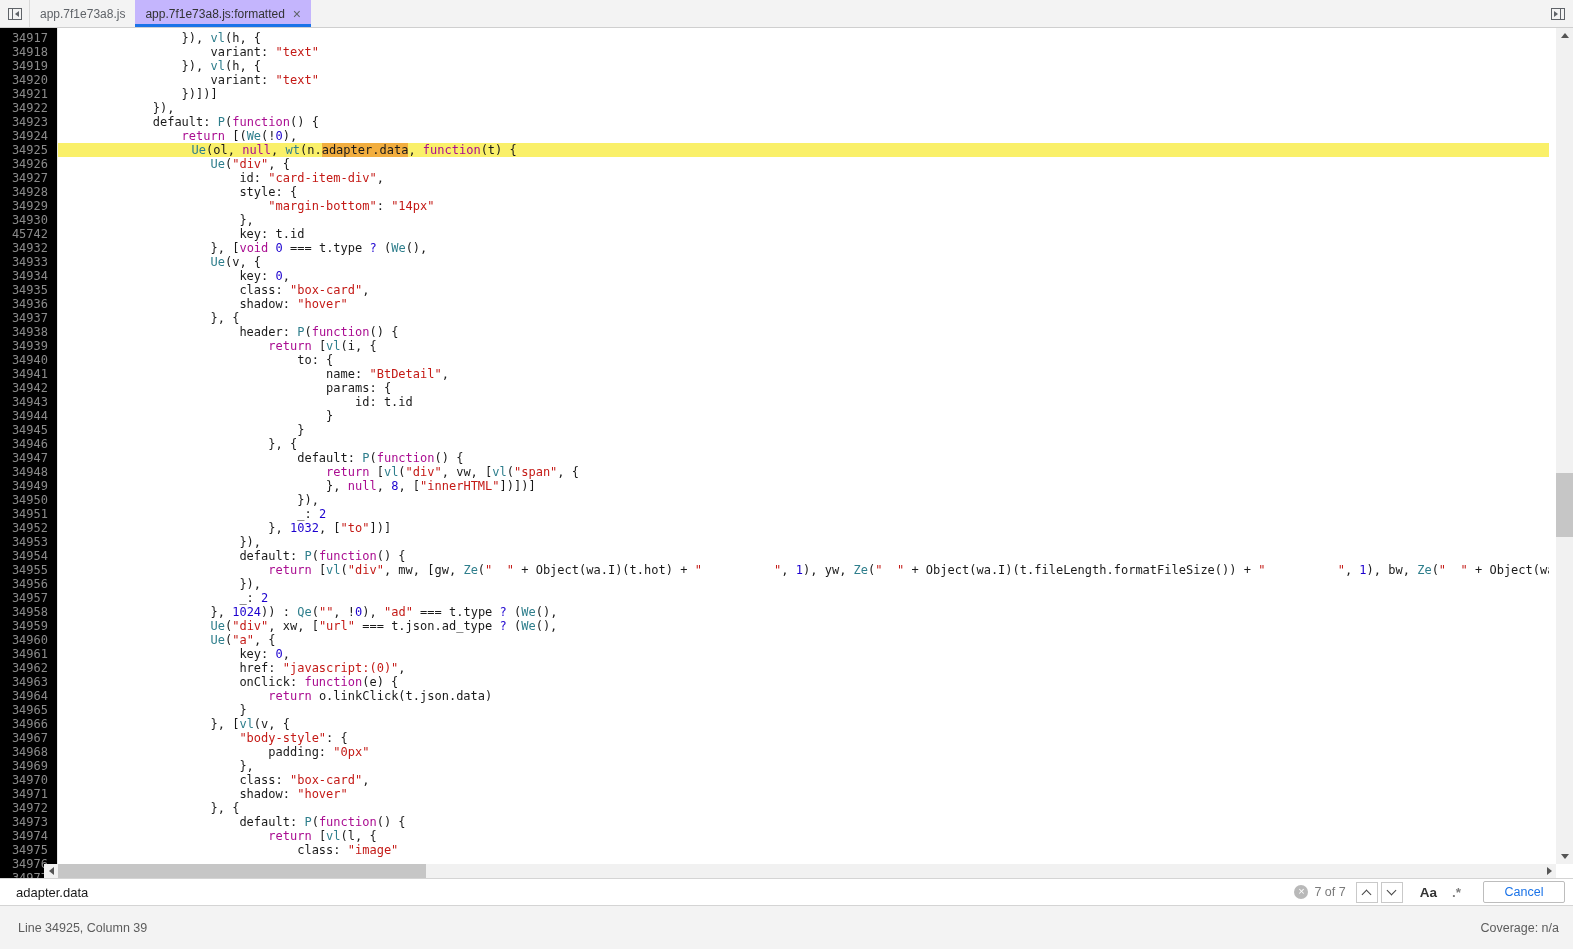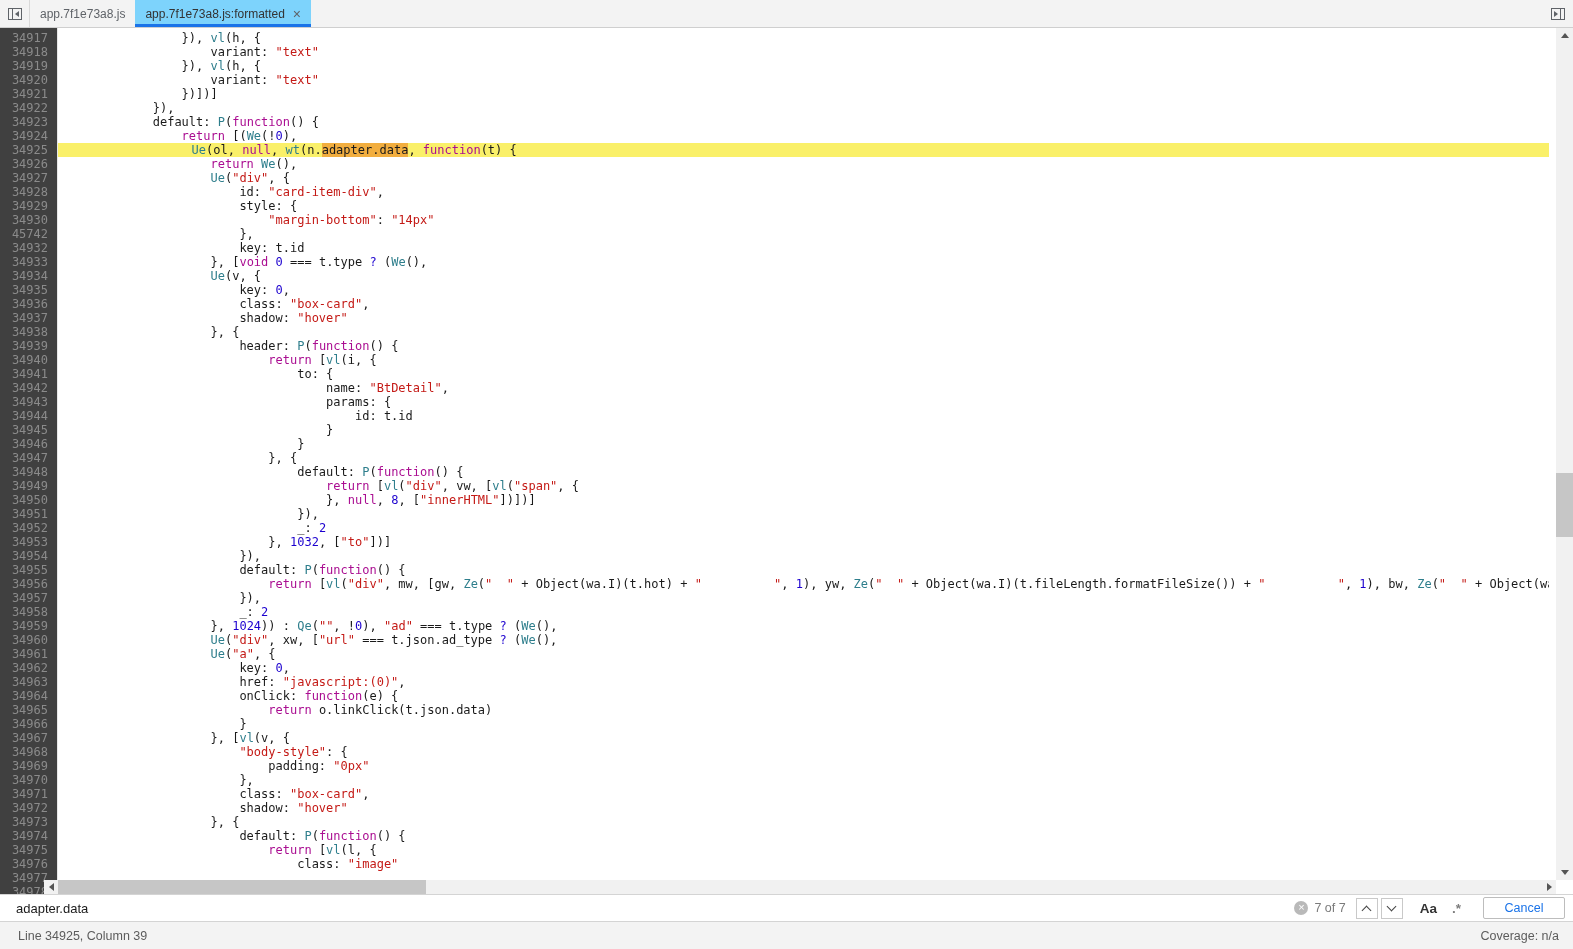--- a/index.html
+++ b/index.html
@@ -7,29 +7,29 @@
   .app { width:1573px; height:949px; display:flex; flex-direction:column;
          font-family:"Liberation Sans","DejaVu Sans",sans-serif; color:#202124; }
 
   
   .tabbar { height:28px; flex:none; background:var(--chrome-bg,#f3f3f3);
             border-bottom:1px solid #cfcfcf; display:flex; align-items:stretch; }
   .icon-btn { width:30px; display:flex; align-items:center; justify-content:center; cursor:pointer; }
   .icon-btn.left { border-right:1px solid #d9d9d9; }
   .tab { display:flex; align-items:center; padding:4px 10px; font-size:12px; color:#5f6368;
          cursor:pointer; position:relative; white-space:nowrap; }
-  .tab.active { background:#7dd3fc; color:#333; box-shadow:inset 0 -3px 0 var(--accent,#1a73e8); }
+  .tab.active { background:#c4b5fd; color:#333; box-shadow:inset 0 -3px 0 var(--accent,#1a73e8); }
   .tab .close { margin-left:8px; font-size:14px; line-height:14px; color:#5f6368; }
   .spacer { flex:1; }
 
   
   .editor { flex:1; position:relative; display:flex; background:#fff; overflow:hidden;
             font-family:"DejaVu Sans Mono","Liberation Mono",monospace; font-size:12px; line-height:14px; }
   .gutter { width:58px; flex:none; padding:3px 9px 0 0; text-align:right;
-            color:var(--gutter-text,#8b8b8b); border-right:1px solid #e7e7e7; overflow:hidden; background:#404040; }
+            color:var(--gutter-text,#8b8b8b); border-right:1px solid #e7e7e7; overflow:hidden; background:#000000; }
   .gutter .ln { height:14px; }
   .code { flex:1; padding:3px 0 0 8px; overflow:hidden; margin-right:24px; }
   .cl { height:14px; white-space:pre; color:#1a1a1a; }
   .cl.hl { background:var(--line-highlight,#faf069); margin-left:-8px; padding-left:18px; }
   .tok-k { color:var(--keyword,#aa0d91); }
   .tok-s { color:var(--string,#c41a16); }
   .tok-n { color:var(--number,#1c00cf); }
   .tok-f { color:var(--func,#2e7e8c); }
   .tok-m { background:var(--match-highlight,#f2ae3f); color:#1a1a1a; }
 
@@ -61,21 +61,21 @@
   .chev { width:7px; height:7px; border:solid #444; border-width:0 1.6px 1.6px 0; display:inline-block; }
   .chev.up { transform:rotate(-135deg); margin-top:4px; }
   .chev.down { transform:rotate(45deg); margin-bottom:3px; }
   .flat-btn { background:none; border:none; cursor:pointer; font-family:Liberation Sans, sans-serif; }
   .flat-btn.case { font-size:13.5px; font-weight:bold; color:#333; margin:0 7px 0 14px; }
   .flat-btn.regex { font-size:13.5px; font-weight:bold; color:#7d7d7d; margin:0 8px; }
   .cancel { width:82px; height:22px; margin-left:14px; background:#fff; border:1px solid #bdbdbd;
             border-radius:2px; color:var(--accent,#1a73e8); font-size:12.5px; cursor:pointer; font-family:inherit; }
 
   
-  .statusbar { height:28px; flex:none; border-top:1px solid #d4d4d4; background:var(--chrome-bg,#f3f3f3);
+  .statusbar { height:44px; flex:none; border-top:1px solid #d4d4d4; background:var(--chrome-bg,#f3f3f3);
                display:flex; align-items:center; justify-content:space-between;
                padding:0 14px 0 18px; font-size:12.5px; color:#5c5c5c; }
 </style>
 </head>
 <body>
 
 <div class="app">
 
   <div class="tabbar">
     <div class="icon-btn left">
@@ -170,21 +170,20 @@
     <div class="code">
         <div class="cl">                <span class="tok-t">}), </span><span class="tok-f">vl</span><span class="tok-t">(h, {</span></div>
         <div class="cl">                    <span class="tok-t">variant: </span><span class="tok-s">"text"</span></div>
         <div class="cl">                <span class="tok-t">}), </span><span class="tok-f">vl</span><span class="tok-t">(h, {</span></div>
         <div class="cl">                    <span class="tok-t">variant: </span><span class="tok-s">"text"</span></div>
         <div class="cl">                <span class="tok-t">})])]</span></div>
         <div class="cl">            <span class="tok-t">}),</span></div>
         <div class="cl">            <span class="tok-t">default: </span><span class="tok-f">P</span><span class="tok-t">(</span><span class="tok-k">function</span><span class="tok-t">() {</span></div>
         <div class="cl">                <span class="tok-k">return</span><span class="tok-t"> [(</span><span class="tok-f">We</span><span class="tok-t">(!</span><span class="tok-n">0</span><span class="tok-t">),</span></div>
         <div class="cl hl">                <span class="tok-f">Ue</span><span class="tok-t">(ol, </span><span class="tok-k">null</span><span class="tok-t">, </span><span class="tok-f">wt</span><span class="tok-t">(n.</span><span class="tok-m">adapter.data</span><span class="tok-t">, </span><span class="tok-k">function</span><span class="tok-t">(t) {</span></div>
-        <div class="cl">                    <span class="tok-k">return</span><span class="tok-t"> </span><span class="tok-f">We</span><span class="tok-t">(),</span></div>
         <div class="cl">                    <span class="tok-f">Ue</span><span class="tok-t">(</span><span class="tok-s">"div"</span><span class="tok-t">, {</span></div>
         <div class="cl">                        <span class="tok-t">id: </span><span class="tok-s">"card-item-div"</span><span class="tok-t">,</span></div>
         <div class="cl">                        <span class="tok-t">style: {</span></div>
         <div class="cl">                            <span class="tok-s">"margin-bottom"</span><span class="tok-t">: </span><span class="tok-s">"14px"</span></div>
         <div class="cl">                        <span class="tok-t">},</span></div>
         <div class="cl">                        <span class="tok-t">key: t.id</span></div>
         <div class="cl">                    <span class="tok-t">}, [</span><span class="tok-k">void</span><span class="tok-t"> </span><span class="tok-n">0</span><span class="tok-t"> === t.type </span><span class="tok-n">?</span><span class="tok-t"> (</span><span class="tok-f">We</span><span class="tok-t">(),</span></div>
         <div class="cl">                    <span class="tok-f">Ue</span><span class="tok-t">(v, {</span></div>
         <div class="cl">                        <span class="tok-t">key: </span><span class="tok-n">0</span><span class="tok-t">,</span></div>
         <div class="cl">                        <span class="tok-t">class: </span><span class="tok-s">"box-card"</span><span class="tok-t">,</span></div>

